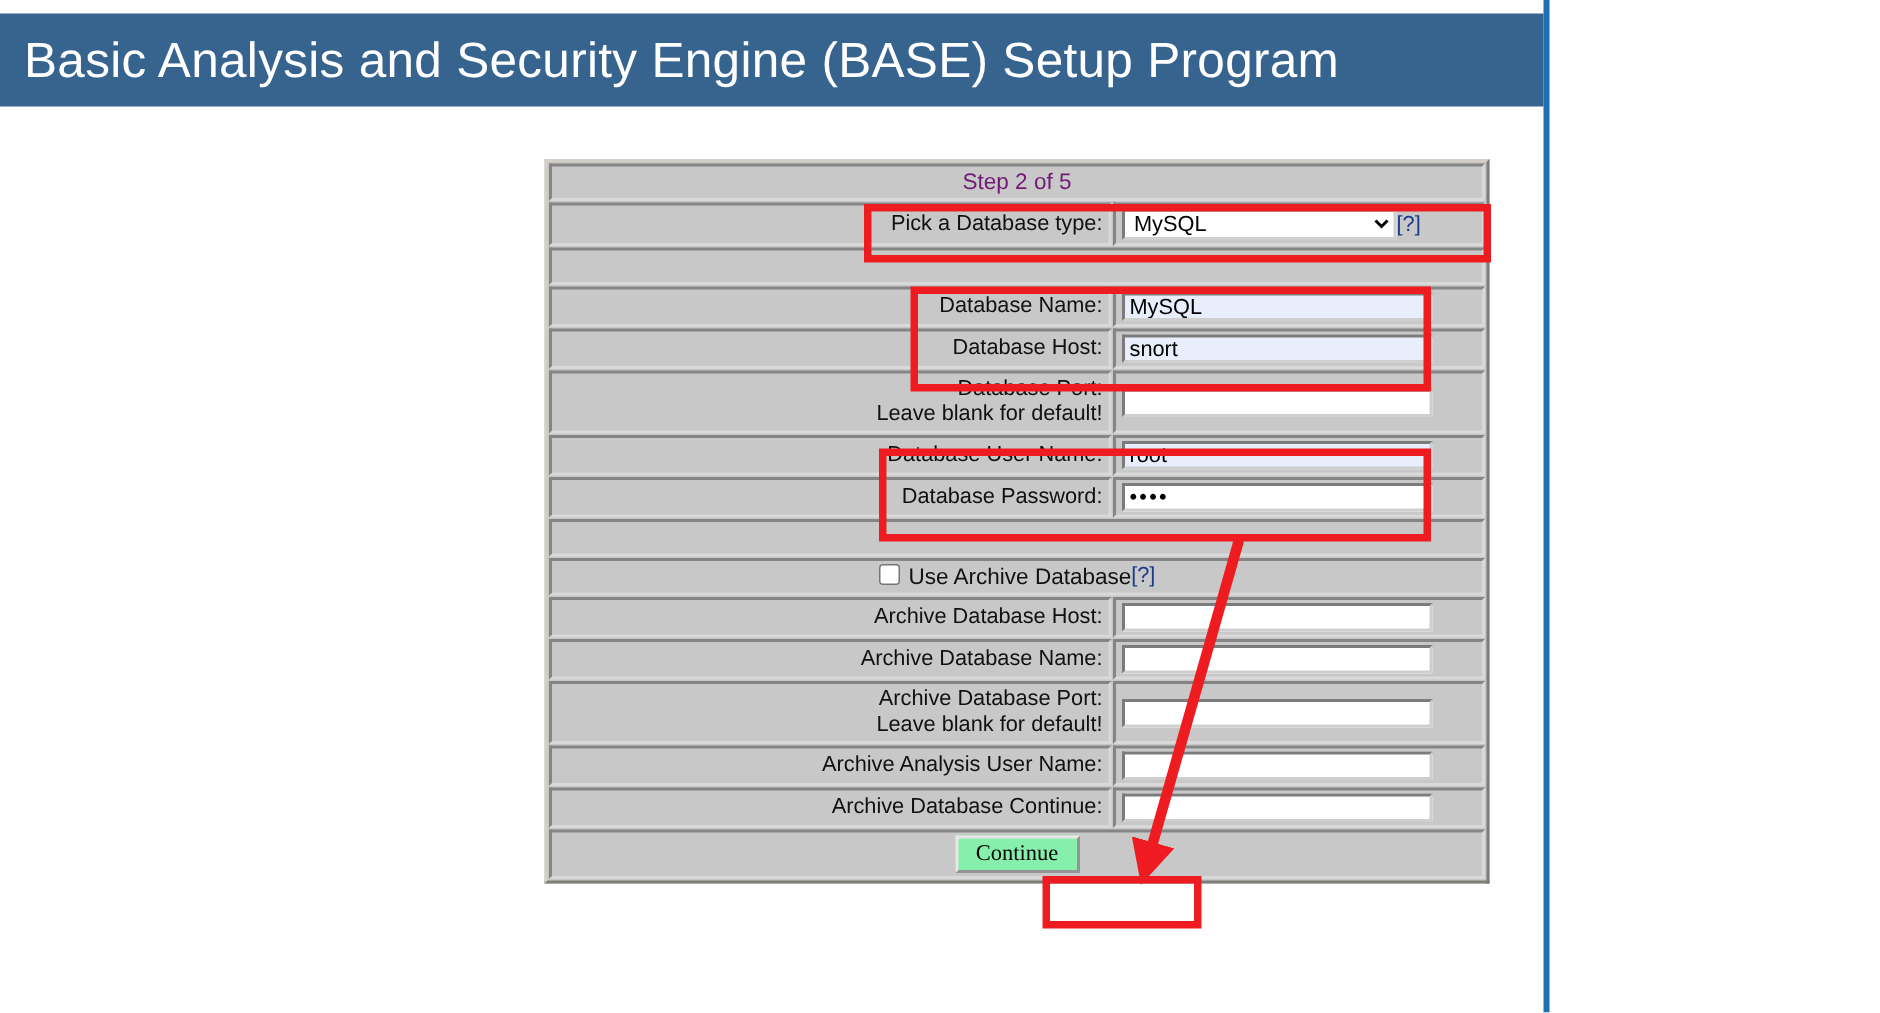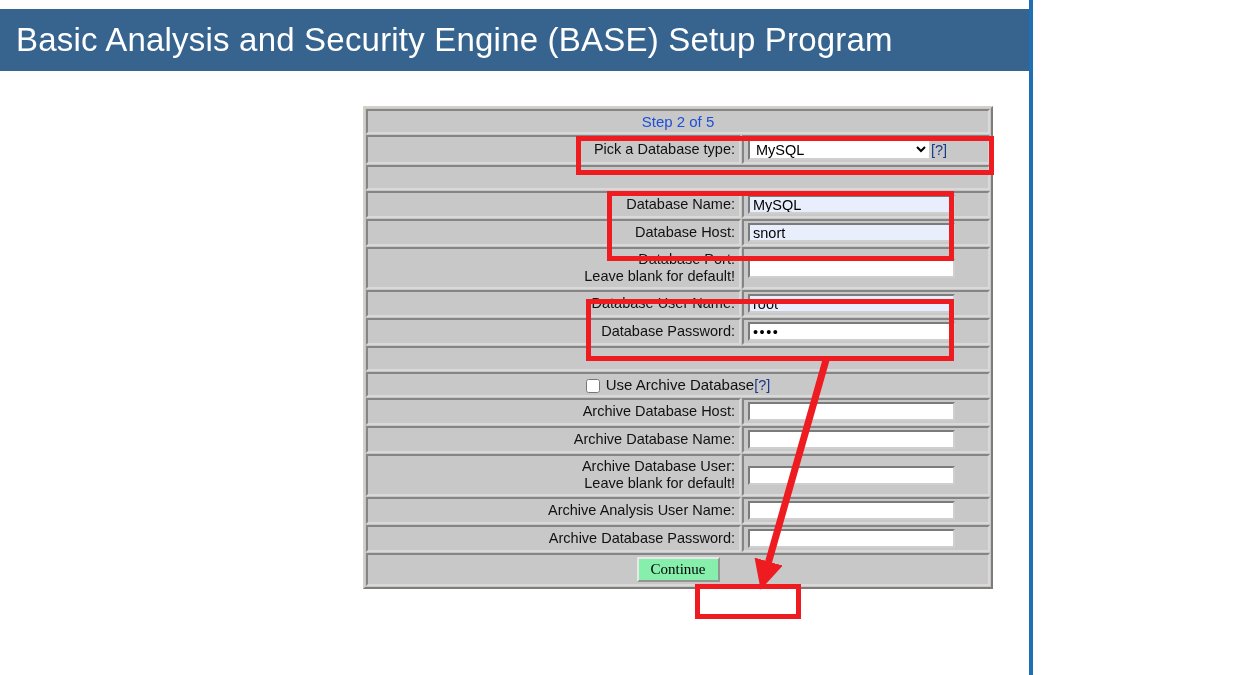--- a/index.html
+++ b/index.html
@@ -83,21 +83,21 @@
   }
   td.full {
     text-align: center;
   }
   td.spacer {
     height: 17px;
   }
 
   .step-title {
     font-size: 15px;
-    color: #1d4ed8;
+    color: #701a75;
   }
 
   
   input.txt {
     width: 207px;
     height: 19px;
     box-sizing: border-box;
     font-size: 14.5px;
     font-family: "Liberation Sans", sans-serif;
     border: 2px inset #cfcfcf;
@@ -128,21 +128,21 @@
 
   .help-link {
     color: #1b3a8c;
     font-size: 14.5px;
     text-decoration: none;
     font-family: "Liberation Sans", sans-serif;
   }
 
   .archive-row-inner {
     display: flex;
-    align-items: flex-end;
+    align-items: flex-start;
     justify-content: center;
     gap: 0px;
   }
   input.chk {
     width: 14px;
     height: 14px;
     margin: 0 6px 0 0;
     vertical-align: middle;
   }
   .archive-label {
@@ -290,40 +290,40 @@
         <td class="lbl">
           <span>Archive Database Name:</span>
         </td>
         <td class="fld">
           <input class="txt" type="text" value="" style="">
         </td>
       </tr>
 
       <tr>
         <td class="lbl">
-          <span>Archive Database User:</span><br>
+          <span>Archive Database Port:</span><br>
           <span>Leave blank for default!</span>
         </td>
         <td class="fld">
           <input class="txt" type="text" value="" style="">
         </td>
       </tr>
 
       <tr>
         <td class="lbl">
           <span>Archive Analysis User Name:</span>
         </td>
         <td class="fld">
           <input class="txt" type="text" value="" style="">
         </td>
       </tr>
 
       <tr>
         <td class="lbl">
-          <span>Archive Database Password:</span>
+          <span>Archive Database Continue:</span>
         </td>
         <td class="fld">
           <input class="txt" type="password" value="" style="">
         </td>
       </tr>
 
       <tr>
         <td class="full" colspan="2">
           <button class="continue-btn">Continue</button>
         </td>

